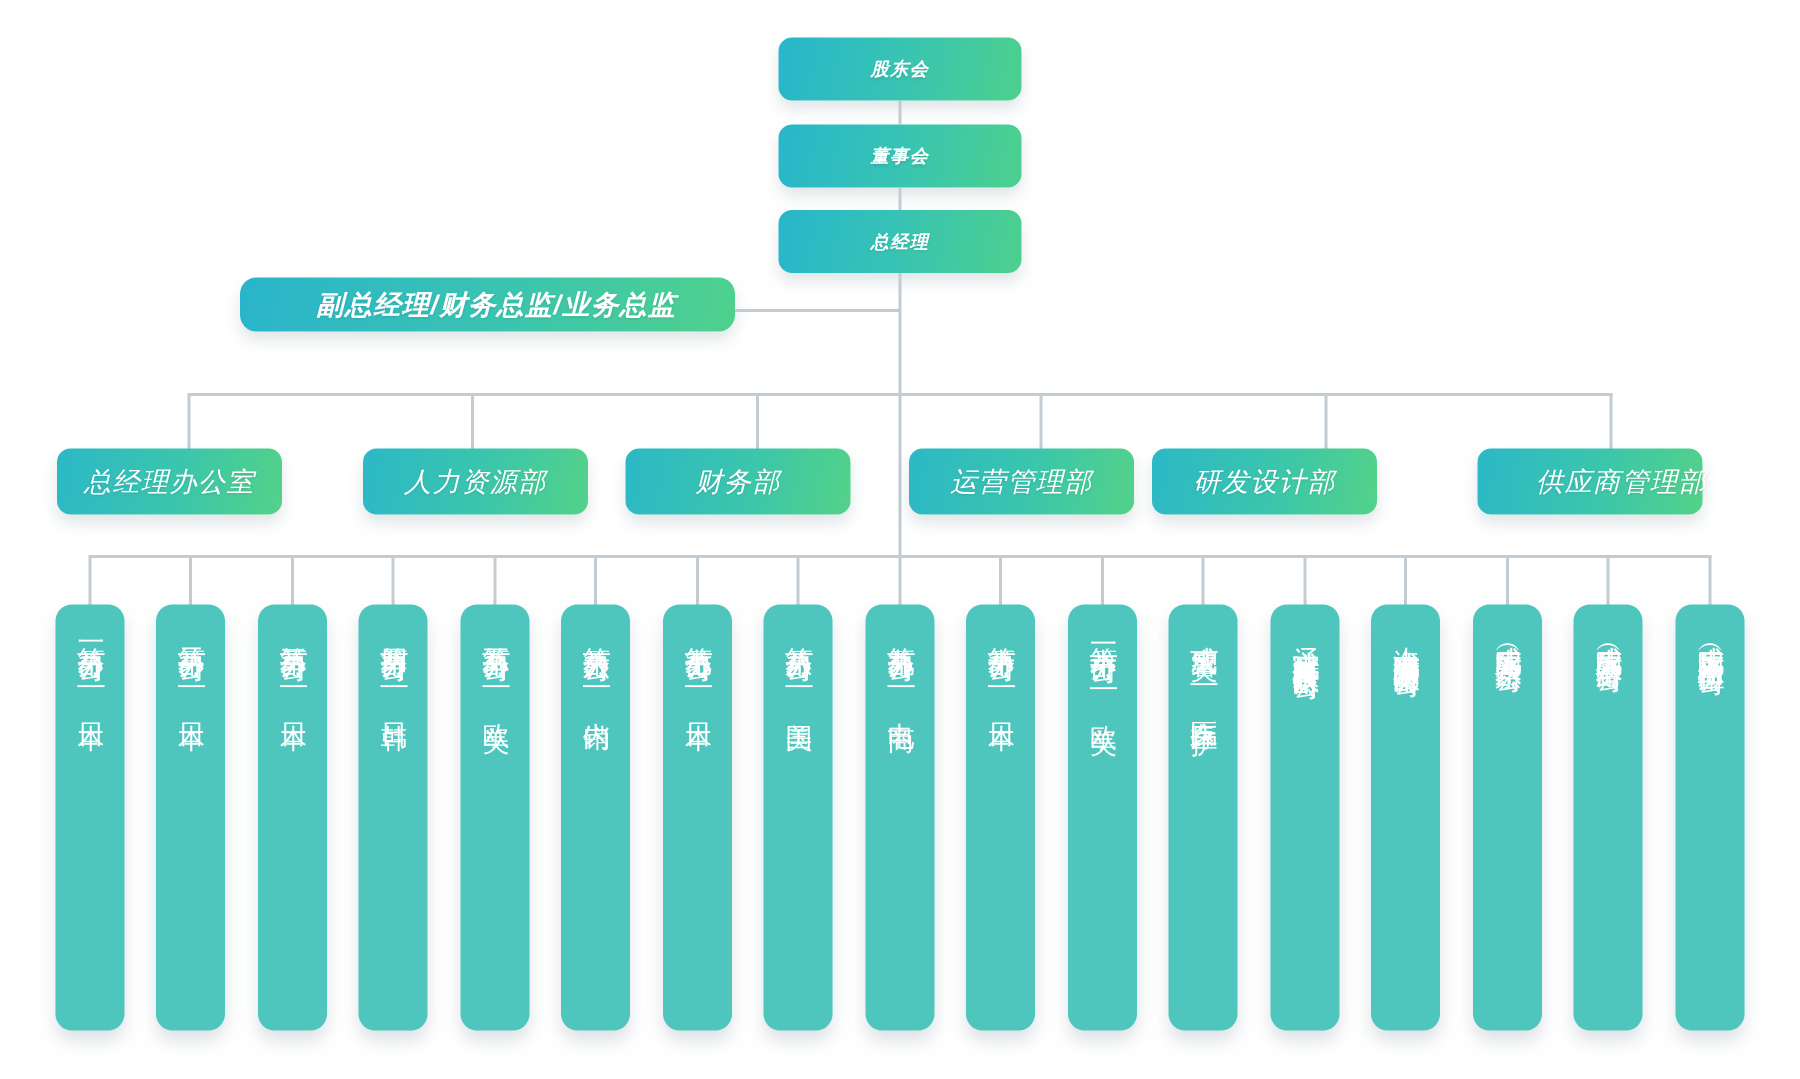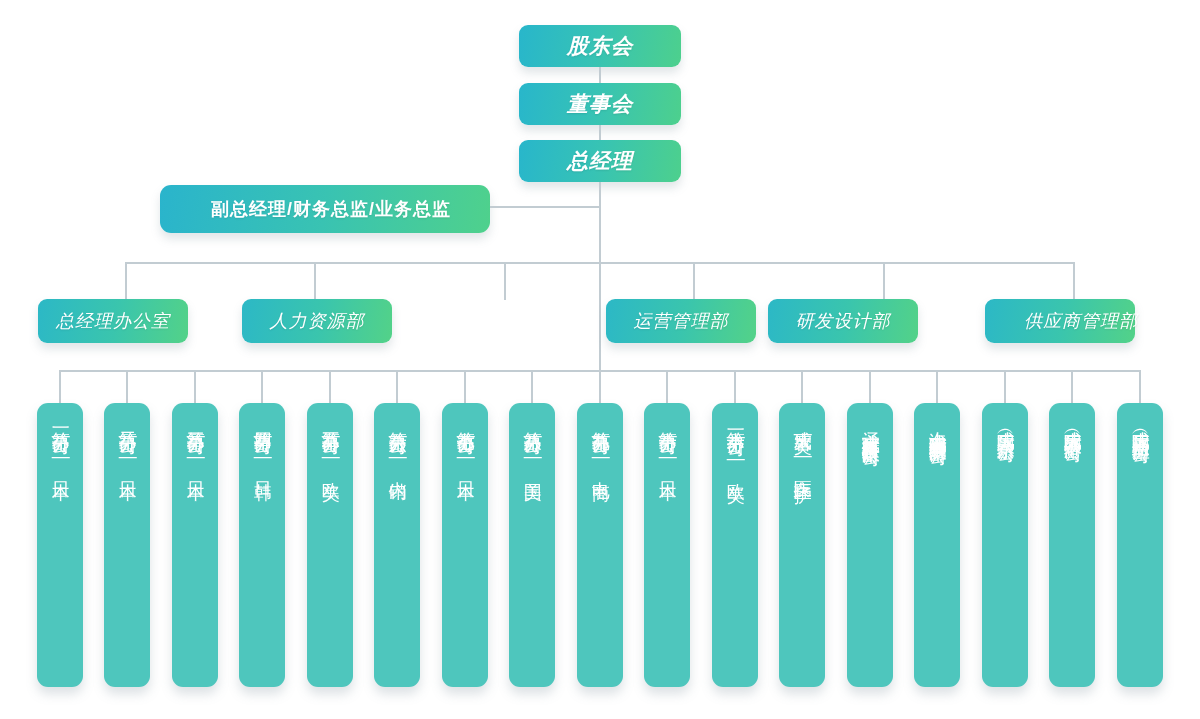--- a/index.html
+++ b/index.html
@@ -27,34 +27,34 @@
     justify-content:center;
     box-shadow:0 6px 10px rgba(120,140,150,.22);
     letter-spacing:1px;
     white-space:nowrap;
   }
 
   
   .top-box{
     left:519px;width:162px;height:42px;
     background:linear-gradient(100deg,#28b6cb 0%,#37c3b4 48%,#4dd08d 100%);
-    font-size:21px;font-weight:bold;font-style:italic;
+    font-size:12px;font-weight:bold;font-style:italic;
     border-radius:9px;
     text-shadow:0 1px 2px rgba(0,0,0,.10);
     text-align:center;
   }
   .t0{top:25px;}
   .t1{top:83px;}
   .t2{top:140px;}
 
   
   .vice-box{
-    left:160px;top:185px;width:330px;height:48px;
+    left:160px;top:185px;width:330px;height:36px;
     background:linear-gradient(100deg,#2ab4cc 0%,#39c3b2 50%,#4fd18c 100%);
-    font-size:18px;font-weight:bold;
+    font-size:18px;font-weight:bold;font-style:italic;
     border-radius:11px;
     text-shadow:0 1px 2px rgba(0,0,0,.10);
     padding-left:12px;
   }
 
   
   .dept-box{
     top:299px;width:150px;height:44px;
     background:linear-gradient(100deg,#2cb8c6 0%,#3ac5ad 52%,#53d288 100%);
     font-size:18px;font-style:italic;font-weight:normal;
@@ -116,20 +116,23 @@
   <div class="line vline" style="left:504px;top:262px;height:38px;"></div>
   <div class="line vline" style="left:693px;top:262px;height:38px;"></div>
   <div class="line vline" style="left:883px;top:262px;height:38px;"></div>
   <div class="line vline" style="left:1073px;top:262px;height:38px;"></div>
 
   <div class="box dept-box" style="left:38px;">
     <span>总经理办公室</span>
   </div>
   <div class="box dept-box" style="left:242px;">
     <span>人力资源部</span>
+  </div>
+  <div class="box dept-box" style="left:417px;">
+    <span>财务部</span>
   </div>
   <div class="box dept-box" style="left:606px;">
     <span>运营管理部</span>
   </div>
   <div class="box dept-box" style="left:768px;">
     <span>研发设计部</span>
   </div>
   <div class="box dept-box" style="left:985px;padding-left:42px;">
     <span>供应商管理部</span>
   </div>

